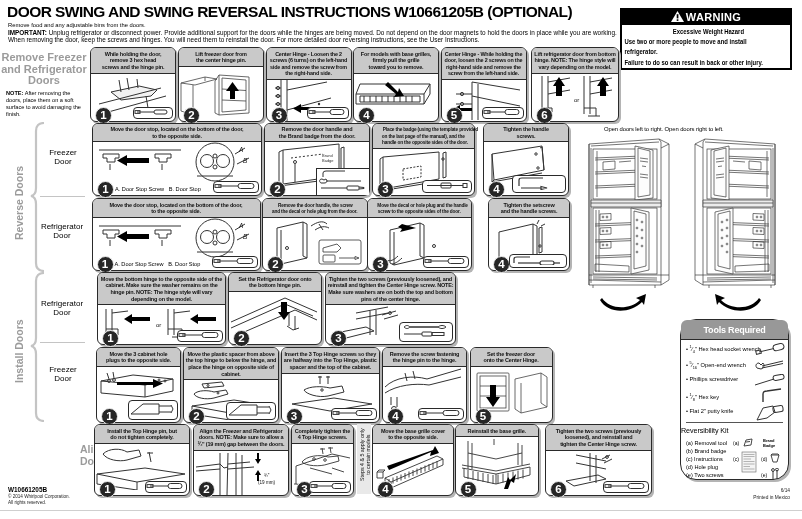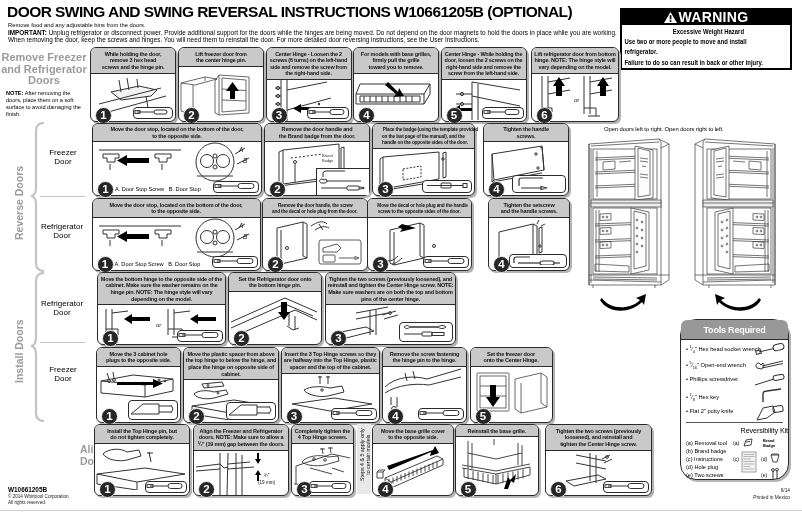--- a/index.html
+++ b/index.html
@@ -20,21 +20,21 @@
 <body>
 
 <div class="abs" style="left:7px;top:3px;font-size:15.5px;font-weight:bold;letter-spacing:-0.55px;">DOOR SWING AND SWING REVERSAL INSTRUCTIONS W10661205B (OPTIONAL)</div>
 
 <div class="abs" style="left:8px;top:21.5px;font-size:5.8px;">Remove food and any adjustable bins from the doors.</div>
 
 <div class="abs" style="left:8px;top:28.5px;font-size:6.4px;line-height:1.1;width:640px;"><b>IMPORTANT:</b> Unplug refrigerator or disconnect power. Provide additional support for the doors while the hinges are being moved. Do not depend on the door magnets to hold the doors in place while you are working.<br>When removing the door, keep the screws and hinges. You will need them to reinstall the door. For more detailed door reversing instructions, see the User Instructions.</div>
 
 <div class="abs" style="left:620px;top:8px;width:168px;height:58px;border:2px solid #000;background:#fff;">
 
-  <div style="background:#000;color:#fff;height:15px;text-align:center;font-weight:bold;font-size:14px;line-height:15px;letter-spacing:0.3px;"><svg width="13" height="11" viewBox="0 0 13 11" style="display:inline-block;vertical-align:-1px;">
+  <div style="background:#000;color:#fff;height:15px;text-align:center;font-weight:bold;font-size:11px;line-height:15px;letter-spacing:0.3px;"><svg width="13" height="11" viewBox="0 0 13 11" style="display:inline-block;vertical-align:-1px;">
         <path d="M6.5 0 L13 11 L0 11 Z" fill="#fff"></path>
         <rect x="5.7" y="3.2" width="1.7" height="4.2" fill="#000"></rect>
         <rect x="5.7" y="8.3" width="1.7" height="1.6" fill="#000"></rect>
       </svg><span style="margin-left:2px;">WARNING</span></div>
 
   <div style="padding:2px 0 0 3px;font-size:7.4px;font-weight:bold;line-height:1.32;width:125%;transform:scaleX(0.8);transform-origin:left top;">
     <div style="text-align:center;">Excessive Weight Hazard</div>
     <div>Use two or more people to move and install<br>refrigerator.</div>
     <div style="margin-top:2px;">Failure to do so can result in back or other injury.</div>
   </div>
@@ -824,21 +824,21 @@
 
   <svg class="abs" style="right:3px;top:84px;" width="30" height="18" viewBox="0 0 30 18">
       <g stroke="#333" stroke-width="1" fill="none">
         <path d="M2 16 L8 4 L18 2 L20 8 L12 14 Z"></path>
         <rect x="18" y="2" width="10" height="6" rx="2" transform="rotate(-8 23 5)"></rect>
       </g>
     </svg>
 
   <div class="abs" style="left:5px;right:5px;top:102px;border-top:1px solid #555;"></div>
 
-  <div class="abs" style="left:0;top:106px;width:100%;text-align:right;font-size:7.2px;letter-spacing:-0.1px;">Reversibility Kit</div>
+  <div class="abs" style="left:0;top:106px;width:100%;text-align:left;font-size:7.2px;letter-spacing:-0.1px;">Reversibility Kit</div>
 
   <div class="abs" style="left:5px;top:119px;font-size:5.6px;line-height:1.45;">(a) Removal tool<br>(b) Brand badge<br>(c) Instructions<br>(d) Hole plug<br>(e) Two screws</div>
 
   <div class="abs" style="left:52px;top:120px;font-size:5px;">(a)</div>
   <svg class="abs" style="left:61px;top:118px;" width="12" height="10" viewBox="0 0 12 10">
       <path d="M2 8 L4 2 L10 1 L9 7 Z M4 4 L8 3.5" stroke="#333" stroke-width="0.9" fill="none"></path>
     </svg>
 
   <div class="abs" style="left:82px;top:119px;font-size:4px;font-weight:bold;line-height:1.2;">Brand<br>Badge</div>
 

